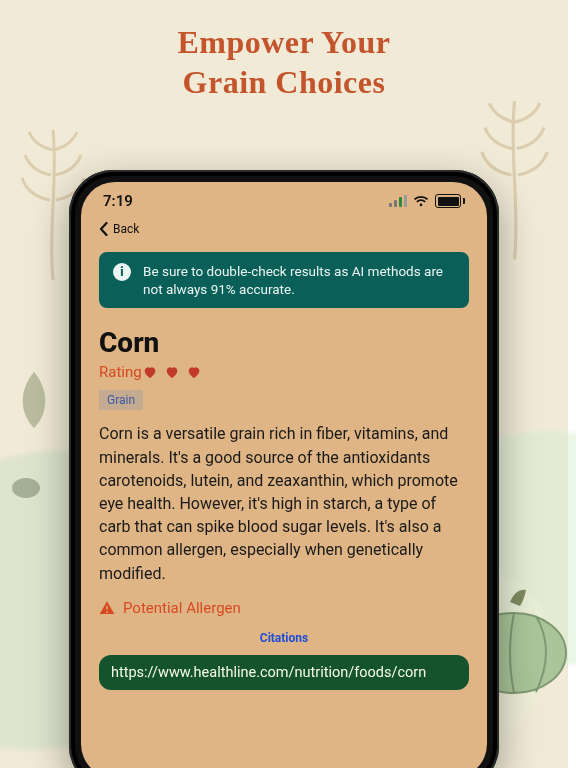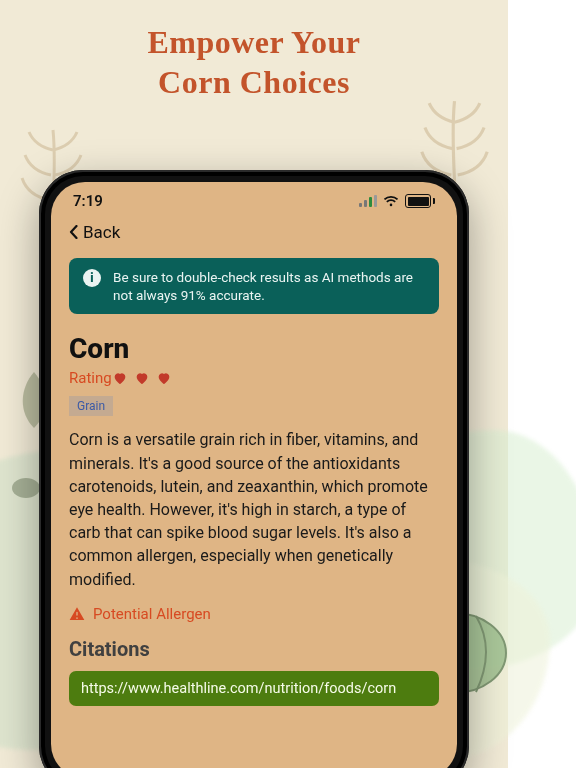--- a/index.html
+++ b/index.html
@@ -1,16 +1,16 @@
 <!DOCTYPE html>
 <html><head>
 <meta charset="utf-8">
 <style>
   html,body{margin:0;padding:0;width:576px;height:768px;overflow:hidden;font-family:-apple-system,BlinkMacSystemFont,"Segoe UI",Roboto,Helvetica,Arial,sans-serif;}
-  .stage{position:relative;width:508px;height:768px;background:#f1ead6;}
+  .stage{position:relative;width:568px;height:768px;background:#f1ead6;}
   
   .bg-blob{position:absolute;border-radius:50%;filter:blur(2px);opacity:.55;}
   .bb1{width:380px;height:300px;left:-120px;top:450px;background:#cfe0c8;border-radius:48% 52% 60% 40%/55% 45% 55% 45%;}
   .bb2{width:260px;height:240px;right:-90px;top:430px;background:#d9efd2;border-radius:60% 40% 50% 50%/50% 60% 40% 50%;}
   .bb3{width:220px;height:200px;left:330px;top:560px;background:#eef2d9;border-radius:50% 50% 48% 52%/60% 40% 60% 40%;}
   .sprig{position:absolute;opacity:.35;}
   .headline{position:relative;z-index:2;text-align:center;padding-top:22px;font-family:"Georgia","Times New Roman",serif;font-weight:900;font-size:32px;line-height:1.25;color:#c3542b;letter-spacing:.5px;}
   .device{position:absolute;z-index:3;left:50%;transform:translateX(-50%);top:170px;width:430px;height:620px;border-radius:44px;background:#000;box-shadow:0 14px 40px rgba(0,0,0,.35),0 0 0 2px #2a2a2a inset;}
   .bezel{position:absolute;inset:6px;border-radius:38px;background:#111;}
   .screen{position:absolute;inset:12px;border-radius:34px;background:#dfb585;overflow:hidden;}
@@ -24,38 +24,38 @@
   .signal i:nth-child(3){height:10px;background:#2e8b3d;}
   .signal i:nth-child(4){height:12px;background:#999;}
   .wifi{width:16px;height:12px;position:relative;}
   .wifi svg{display:block;}
   .battery{display:flex;align-items:center;gap:2px;}
   .battery .body{width:24px;height:12px;border:1.5px solid #111;border-radius:3px;position:relative;}
   .battery .body::after{content:"";position:absolute;inset:1.5px;background:#111;border-radius:1px;}
   .battery .cap{width:2px;height:6px;background:#111;border-radius:0 1px 1px 0;}
   
   .navrow{display:flex;align-items:center;padding:2px 16px 10px;position:relative;}
-  .back{display:flex;align-items:center;gap:2px;font-size:17px;color:#111;}
+  .back{display:flex;align-items:center;gap:2px;font-size:12px;color:#111;}
   .chev{width:14px;height:14px;}
   .navtitle{position:absolute;left:0;right:0;text-align:center;font-size:17px;font-weight:700;color:#111;pointer-events:none;}
   
   .content{padding:6px 18px 0;}
   .notice{background:#0a6059;color:#eaf4f2;border-radius:8px;padding:10px 14px;display:flex;gap:12px;align-items:flex-start;font-size:13.5px;line-height:1.35;}
   .notice .info{flex:0 0 auto;width:18px;height:18px;border-radius:50%;background:#eaf4f2;color:#0a6059;display:flex;align-items:center;justify-content:center;font-weight:900;font-size:12px;margin-top:1px;}
   h1.ing{margin:18px 0 4px;font-size:28px;font-weight:800;color:#111;}
   .rating-row{display:flex;align-items:center;margin-bottom:8px;}
   .rating-label{color:#d74a22;font-size:15px;}
   .hearts{display:flex;gap:6px;}
   .heart{width:16px;height:16px;}
   .chip{display:inline-block;background:rgba(80,120,200,.18);color:#3b5aa6;font-size:12px;padding:3px 8px;border-radius:0;margin-bottom:12px;}
   .desc{font-size:16px;line-height:1.45;color:#1a1a1a;margin:0 0 14px;}
   .allergen-row{display:flex;align-items:center;gap:8px;color:#d74a22;font-size:15px;margin-bottom:14px;}
   .warn{width:16px;height:16px;}
-  .citations-h{font-size:20px;font-weight:700;color:#404040;margin:4px 0 10px;}
-  .cite-link{display:block;background:#4d7c0f;color:#f6fbe9;font-size:14.5px;padding:9px 12px;border-radius:7px;white-space:nowrap;overflow:hidden;text-overflow:ellipsis;}
+  .citations-h{font-size:12px;font-weight:700;color:#1d4ed8;margin:4px 0 10px;text-align:center;}
+  .cite-link{display:block;background:#14532d;color:#f6fbe9;font-size:14.5px;padding:9px 12px;border-radius:12px;white-space:nowrap;overflow:hidden;text-overflow:ellipsis;}
   
   .pumpkin{position:absolute;right:-6px;bottom:70px;width:120px;height:110px;opacity:.85;}
   .leaf{position:absolute;opacity:.35;}
 </style>
 </head>
 <body>
 
 <div class="stage">
 
   <div class="bg-blob bb1"></div>
@@ -91,21 +91,21 @@
     <g fill="#9fbf8f" stroke="#6e8a63" stroke-width="2">
       <ellipse cx="60" cy="65" rx="52" ry="40"></ellipse>
       <path d="M38 28 q-20 34 0 76" fill="none"></path>
       <path d="M82 28 q20 34 0 76" fill="none"></path>
       <path d="M60 25 q-8 40 0 80" fill="none"></path>
     </g>
   </svg>
 
   <div class="headline">
     <div>Empower Your</div>
-    <div>Corn Choices</div>
+    <div>Grain Choices</div>
   </div>
 
   <div class="device">
     <div class="bezel"></div>
     <div class="screen">
 
       <div class="statusbar">
         <span>7:19</span>
         <div class="sb-right">
           <span class="signal">

